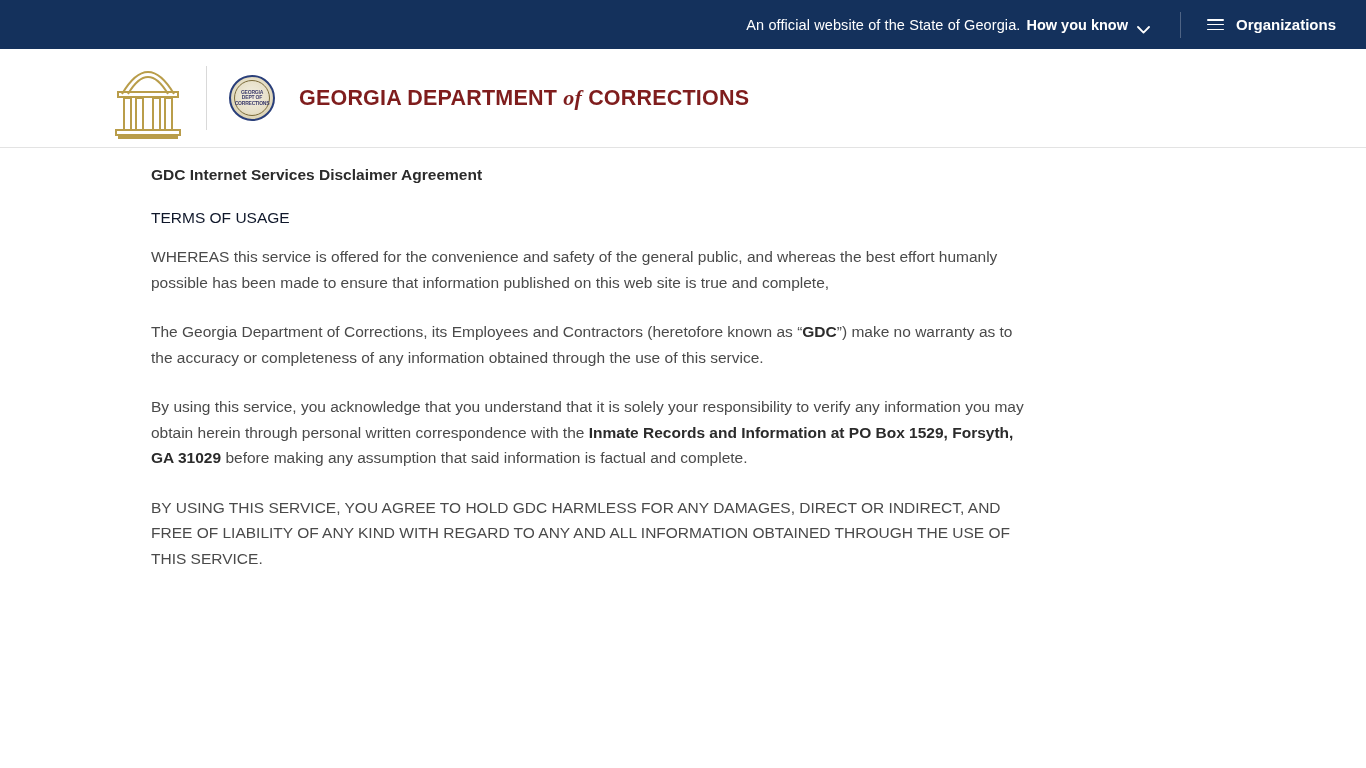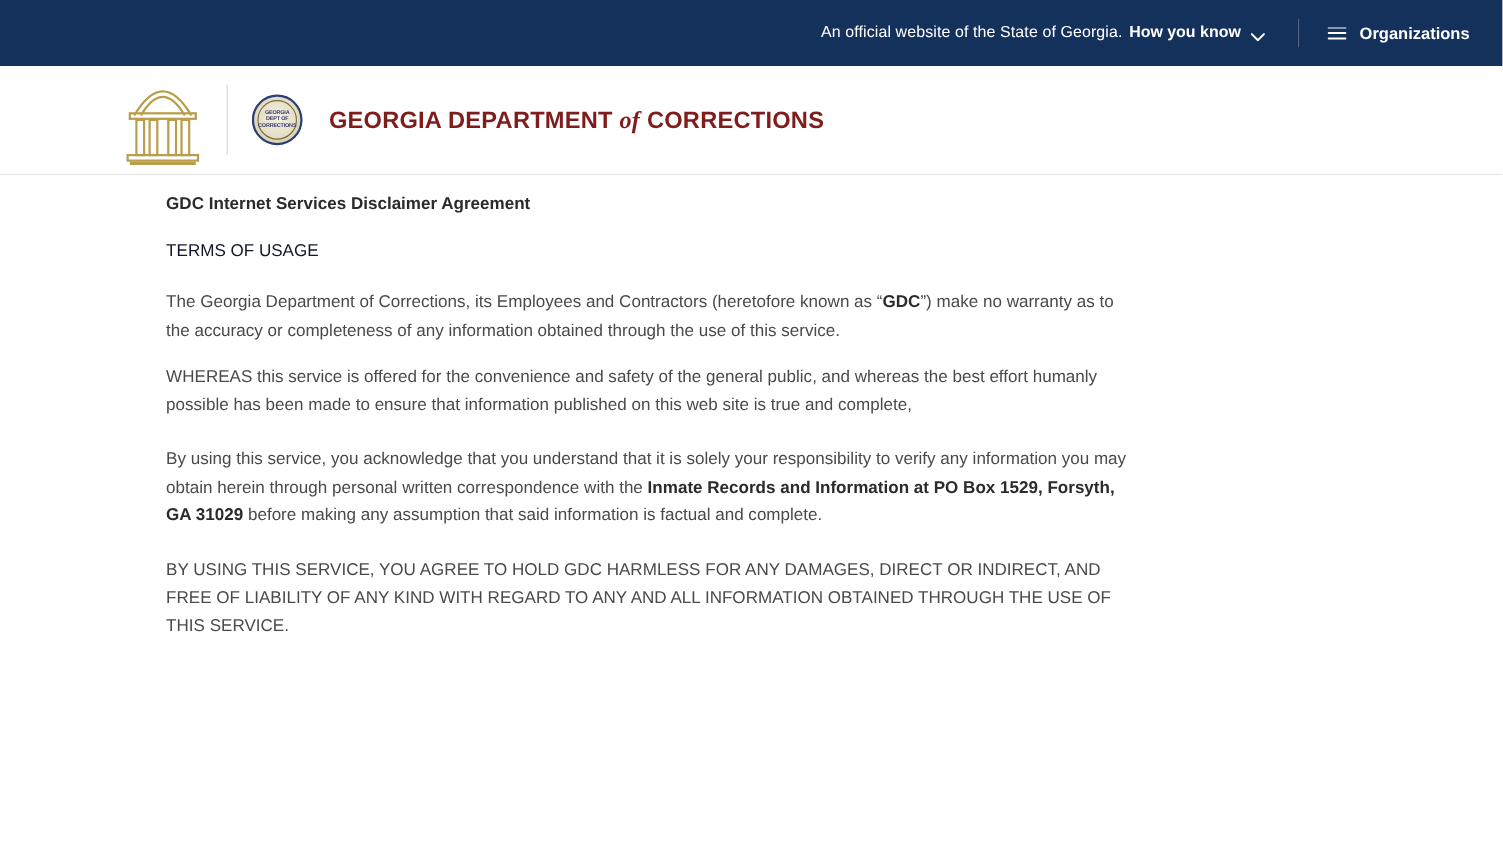--- a/index.html
+++ b/index.html
@@ -8,21 +8,21 @@
     padding: 0;
     width: 1366px;
     height: 768px;
     overflow: hidden;
     background: #ffffff;
     font-family: "Liberation Sans", sans-serif;
   }
 
   
   .state-bar {
-    height: 60px;
+    height: 49px;
     background: #14315c;
     color: #ffffff;
     display: flex;
     align-items: center;
     justify-content: flex-end;
     padding-right: 30px;
     font-size: 14.5px;
   }
   .state-bar .official {
     font-weight: normal;
@@ -233,24 +233,24 @@
 </div>
 
 <div class="content">
 
 
   <p class="disclaimer-title">GDC Internet Services Disclaimer Agreement</p>
 
 
   <p class="terms-label">TERMS OF USAGE</p>
 
+  <p class="body">WHEREAS this service is offered for the convenience and safety of the general public, and whereas the best effort humanly possible has been made to ensure that information published on this web site is true and complete,</p>
+
   <p class="body gap-lg">
     <span>The Georgia Department of Corrections, its Employees and Contractors (heretofore known as “</span><b>GDC</b><span>”) make no warranty as to the accuracy or completeness of any information obtained through the use of this service.</span>
   </p>
 
-  <p class="body">WHEREAS this service is offered for the convenience and safety of the general public, and whereas the best effort humanly possible has been made to ensure that information published on this web site is true and complete,</p>
-
   <p class="body gap-lg">
     <span>By using this service, you acknowledge that you understand that it is solely your responsibility to verify any information you may obtain herein through personal written correspondence with the </span><b>Inmate Records and Information at PO Box 1529, Forsyth, GA 31029</b><span> before making any assumption that said information is factual and complete.</span>
   </p>
 
   <p class="body gap-lg">BY USING THIS SERVICE, YOU AGREE TO HOLD GDC HARMLESS FOR ANY DAMAGES, DIRECT OR INDIRECT, AND FREE OF LIABILITY OF ANY KIND WITH REGARD TO ANY AND ALL INFORMATION OBTAINED THROUGH THE USE OF THIS SERVICE.</p>
 </div>
 
 </body></html>

